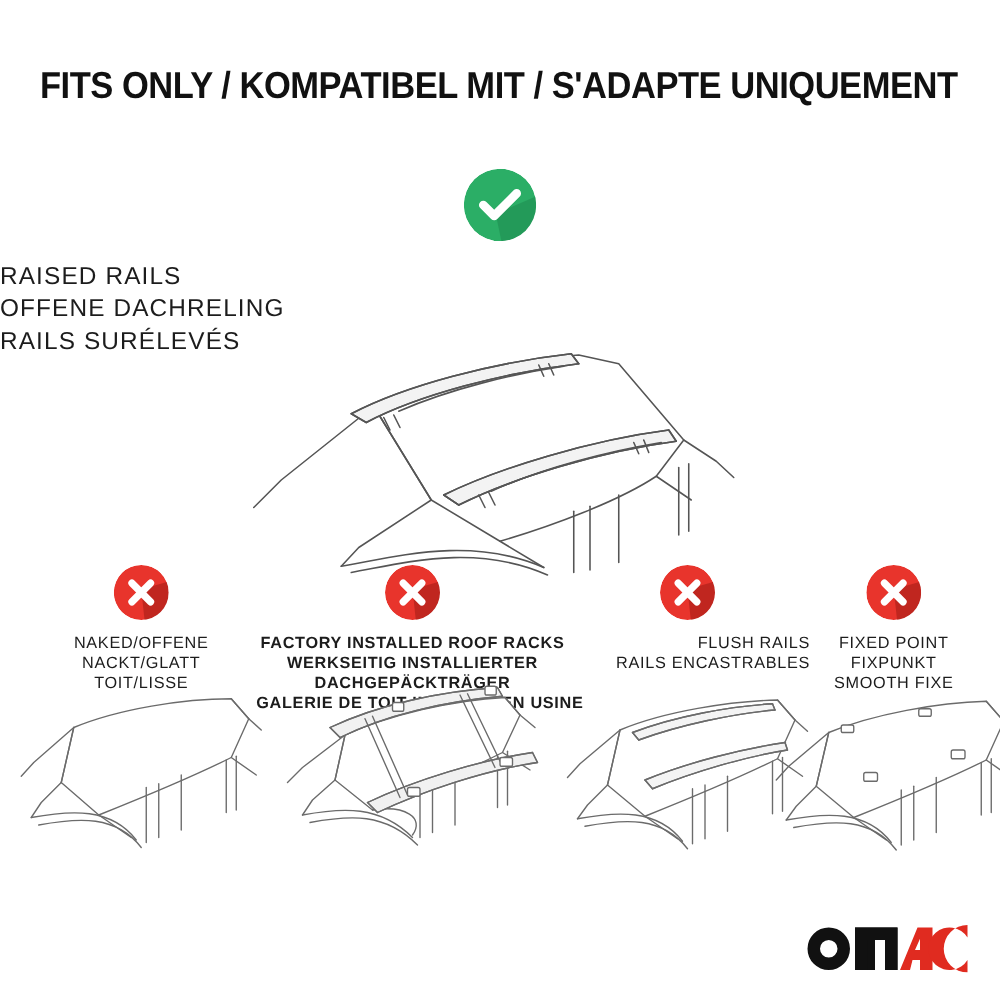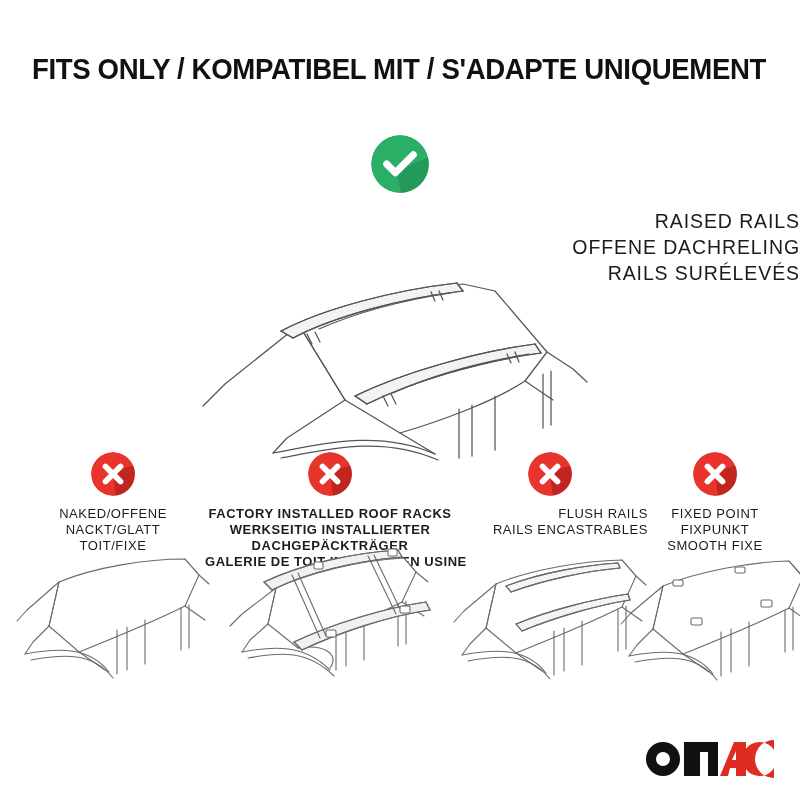--- a/index.html
+++ b/index.html
@@ -33,21 +33,21 @@
     transform-origin: center center;
     display: inline-block;
   }
 
   
   .hero {
     position: absolute;
     top: 135px;
     left: 0;
     width: 800px;
-    text-align: right;
+    text-align: left;
   }
   .badge {
     width: 58px;
     height: 58px;
     border-radius: 50%;
     margin: 0 auto;
     position: relative;
     overflow: hidden;
     display: block;
   }
@@ -211,21 +211,21 @@
         <path d="M50 44 L100 30 L100 100 L56 100 Z" fill="#9E1B15" opacity="0.55"></path>
         <g stroke="#FFFFFF" stroke-width="13" stroke-linecap="round">
           <line x1="33" y1="33" x2="67" y2="67"></line>
           <line x1="67" y1="33" x2="33" y2="67"></line>
         </g>
       </svg>
     </span>
     <div class="cell-labels">
       <span class="lbl">NAKED/OFFENE</span>
       <span class="lbl">NACKT/GLATT</span>
-      <span class="lbl">TOIT/FIXE</span>
+      <span class="lbl">TOIT/LISSE</span>
     </div>
     <div class="cell-art">
       <svg viewBox="0 0 200 130" aria-hidden="true">
         <g fill="none" stroke="#6b6b6b" stroke-width="1.1" stroke-linecap="round" stroke-linejoin="round">
           <path d="M46 26 C82 11 134 3 172 3 L186 19 L172 50 C140 66 96 84 66 96 L36 70 Z" fill="#ffffff"></path>
           <path d="M46 26 L14 54 L4 65"></path>
           <path d="M36 70 L20 86 L12 98"></path>
           <path d="M46 26 L36 70"></path>
           <path d="M172 3 L186 19"></path>
           <path d="M186 19 L196 28"></path>

